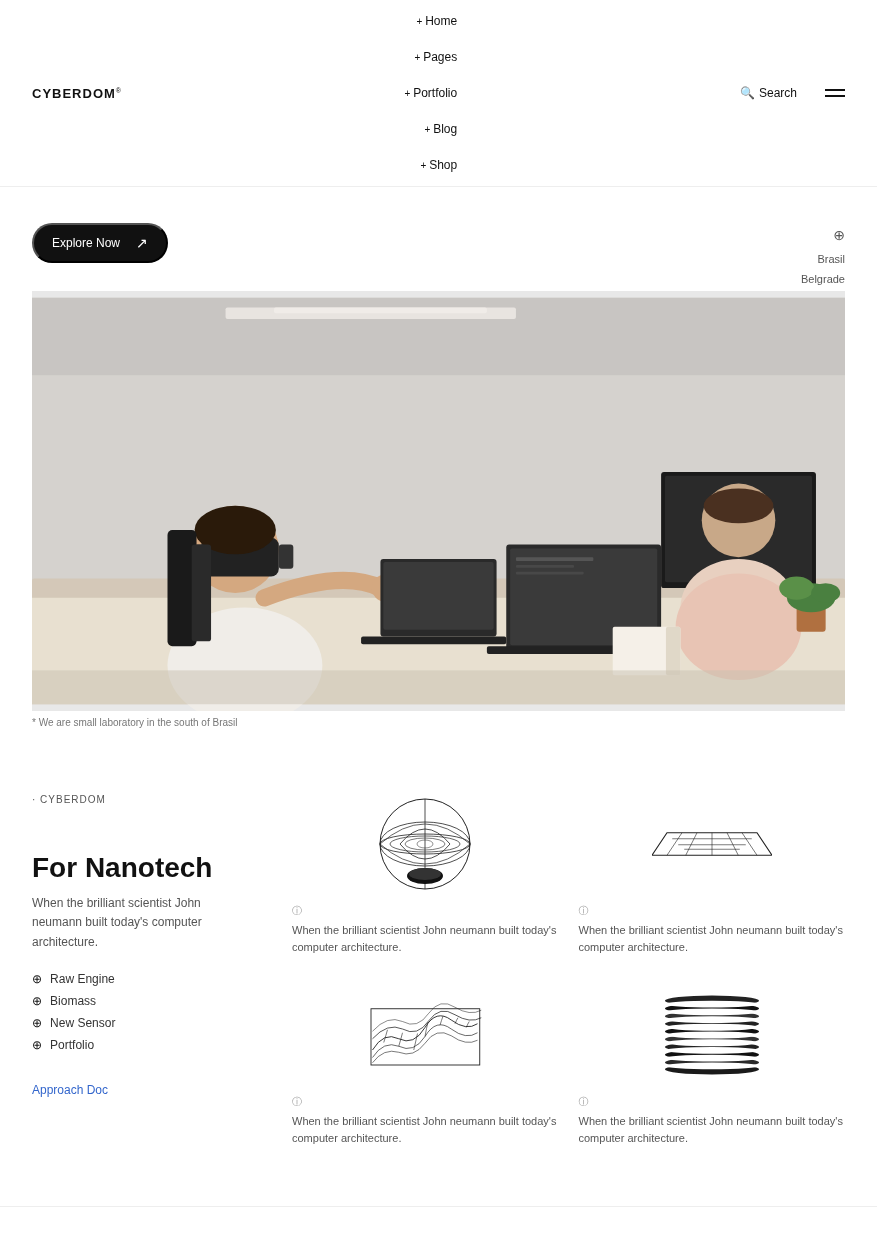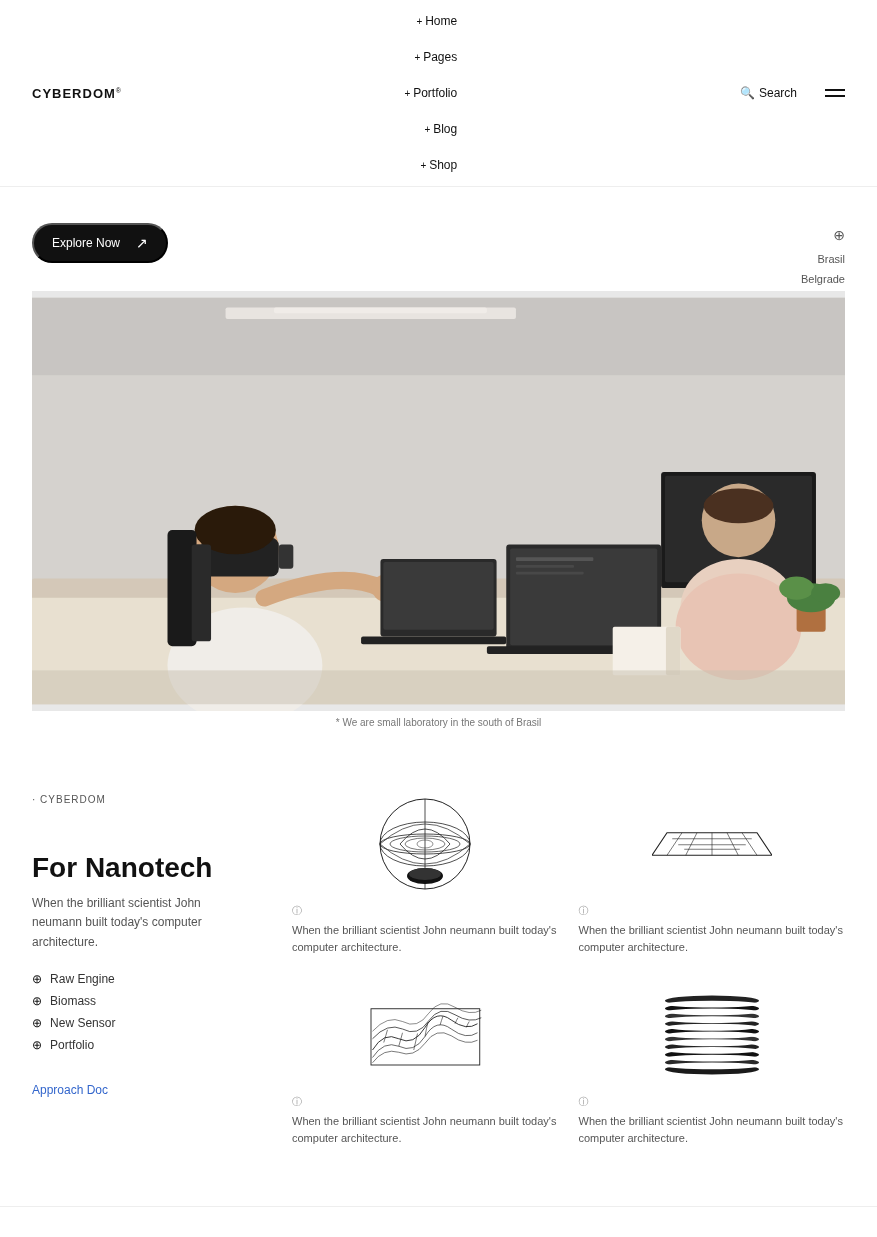--- a/index.html
+++ b/index.html
@@ -36,21 +36,21 @@
     .hero-image {
       width: 100%; height: 420px; background: #c8c8c8;
       display: flex; align-items: center; justify-content: center;
       overflow: hidden; position: relative;
     }
     
     .hero-image-scene {
       width: 100%; height: 100%; position: relative; overflow: hidden;
       background: #e8e8e8;
     }
-    .hero-caption { font-size: 10px; color: #777; text-align: center; padding: 6px 0; }
+    .hero-caption { font-size: 10px; color: #777; text-align: left; padding: 6px 0; }
 
     
     .section-analysis { padding: 60px 32px; }
     .section-tag { font-size: 10px; color: #555; letter-spacing: 1px; margin-bottom: 12px; }
     .section-tag::before { content: '· '; }
     .section-title { font-size: 28px; font-weight: 700; line-height: 1.2; margin-bottom: 10px; }
     .section-desc { font-size: 12px; color: #555; line-height: 1.6; max-width: 200px; margin-bottom: 20px; }
     .feature-list { list-style: none; margin-bottom: 30px; }
     .feature-list li { font-size: 12px; color: #333; margin-bottom: 8px; display: flex; align-items: center; gap: 8px; }
     .feature-list li::before { content: '⊕'; font-size: 12px; color: #111; }

